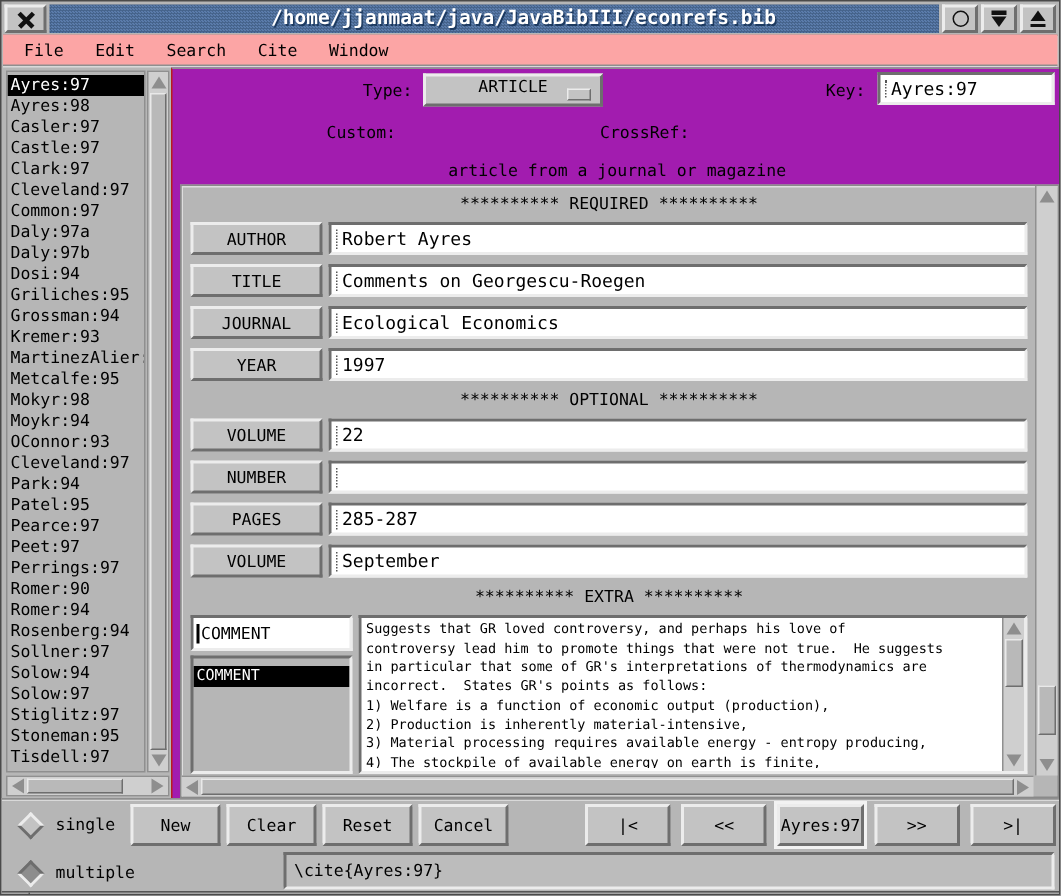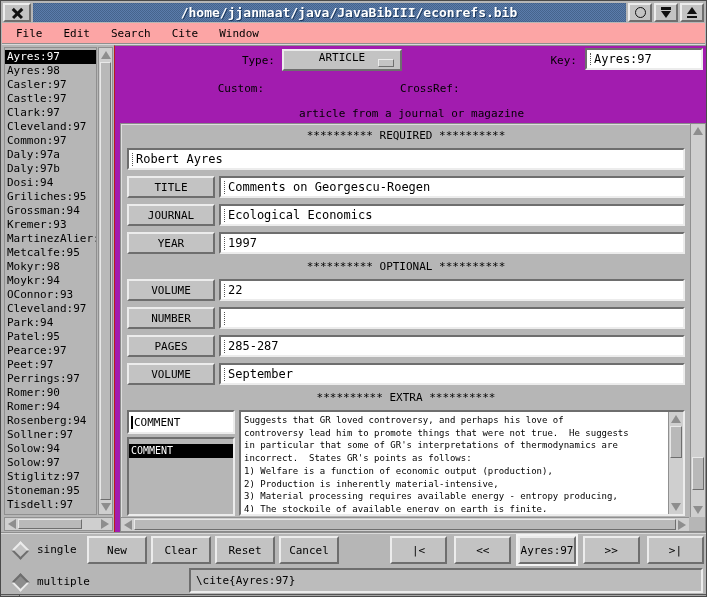--- a/index.html
+++ b/index.html
@@ -211,20 +211,21 @@
     <div class="sunken with-caret" id="keyField">Ayres:97</div>
     <div class="hdr-label" id="customLabel">Custom:</div>
     <div class="hdr-label" id="crossrefLabel">CrossRef:</div>
     <div id="typeDesc">article from a journal or magazine</div>
 
     <div id="formFrame">
       <div id="formContent">
         <div class="section-header">********** REQUIRED **********</div>
         <div>
             <div class="field-row">
+              <div class="field-label raised">AUTHOR</div>
               <div class="field-input sunken"><span class="caret"></span>Robert Ayres</div>
             </div>
             <div class="field-row">
               <div class="field-label raised">TITLE</div>
               <div class="field-input sunken"><span class="caret"></span>Comments on Georgescu-Roegen</div>
             </div>
             <div class="field-row">
               <div class="field-label raised">JOURNAL</div>
               <div class="field-input sunken"><span class="caret"></span>Ecological Economics</div>
             </div>

